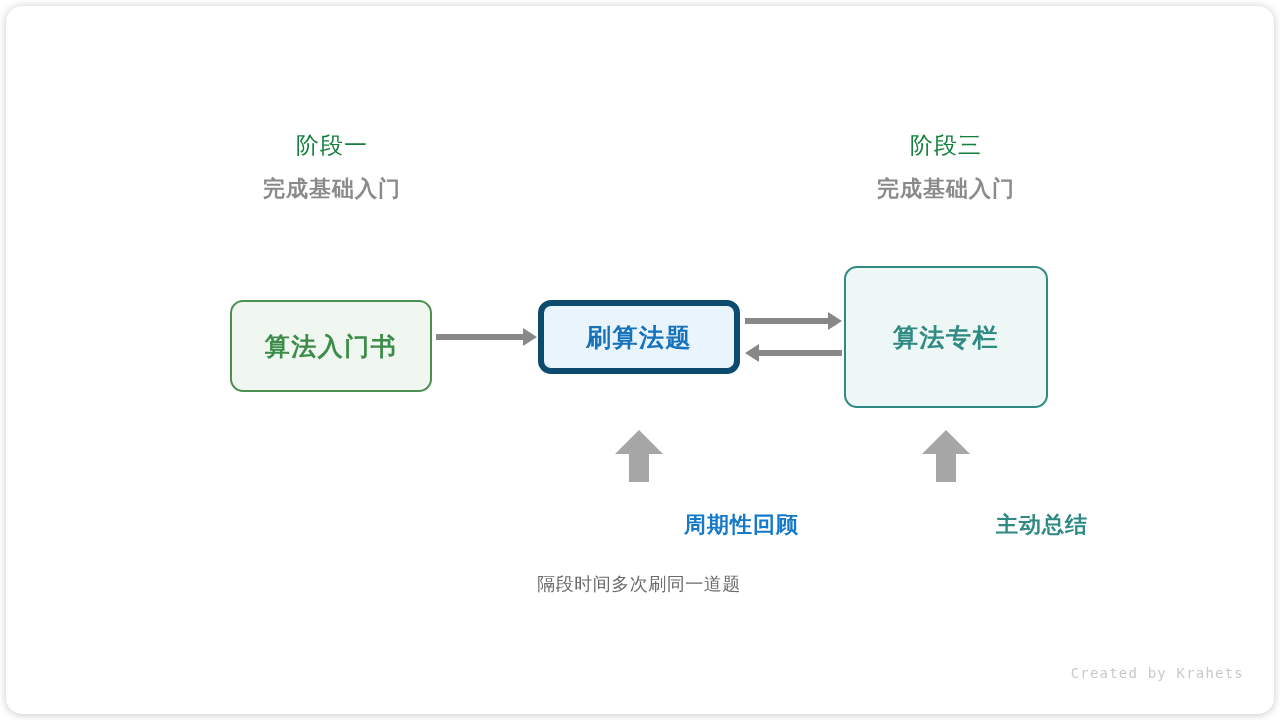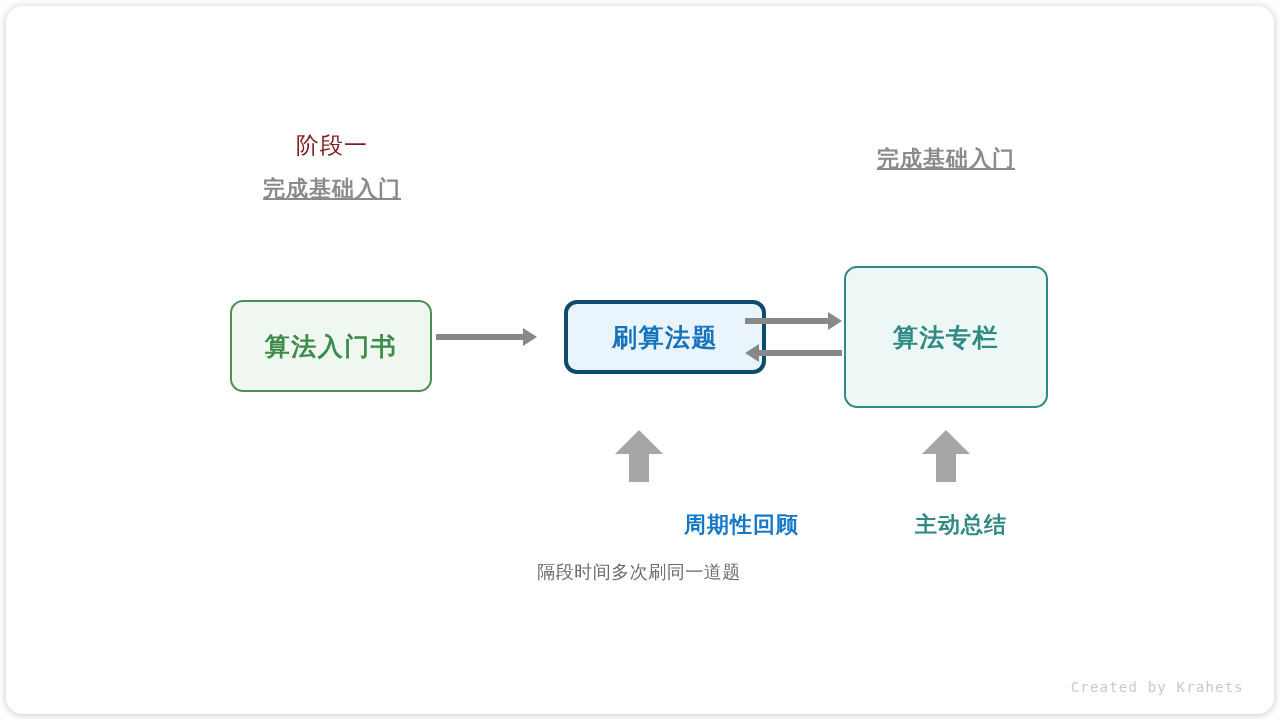--- a/index.html
+++ b/index.html
@@ -34,34 +34,33 @@
   }
 
   
   .phase {
     position: absolute;
     text-align: center;
     width: 260px;
   }
   .phase-name {
     font-size: 23px;
-    color: #7f1d1d;
+    color: #15803d;
     letter-spacing: 1px;
     line-height: 30px;
     white-space: nowrap;
   }
   .phase-sub {
     font-size: 22px;
     font-weight: bold;
     color: #8a8a8a;
     letter-spacing: 1px;
     line-height: 30px;
     margin-top: 14px;
     white-space: nowrap;
-    text-decoration: underline;
   }
 
   
   .node {
     position: absolute;
     box-sizing: border-box;
     border-radius: 13px;
     display: flex;
     flex-direction: column;
     align-items: center;
@@ -77,24 +76,24 @@
 
   #node-book {
     left: 230px; top: 300px;
     width: 202px; height: 92px;
     background: #f0f7f0;
     border: 2px solid #4c8f50;
   }
   #node-book .node-line { color: #3c8c4a; }
 
   #node-practice {
-    left: 564px; top: 300px;
+    left: 538px; top: 300px;
     width: 202px; height: 74px;
     background: #eaf4fc;
-    border: 4px solid #0c4a6e;
+    border: 6px solid #0c4a6e;
   }
   #node-practice .node-line { color: #1572bd; }
 
   #node-resources {
     left: 844px; top: 266px;
     width: 204px; height: 142px;
     background: #edf7f5;
     border: 2px solid #2e8a83;
   }
   #node-resources .node-line { color: #2e8a83; }
@@ -161,38 +160,38 @@
     width: 320px;
   }
   .note-title {
     font-size: 22px;
     font-weight: bold;
     letter-spacing: 1px;
     line-height: 30px;
     white-space: nowrap;
   }
   .note-desc {
-    margin-top: 19px;
+    margin-top: 31px;
     font-size: 18px;
     color: #6b6b6b;
     line-height: 27px;
     letter-spacing: 0.5px;
   }
   .note-desc div { white-space: nowrap; }
 
   #note-review  { left: 479px; top: 510px; }
   #note-review .note-title { color: #1479c9; text-align: right; }
-  #note-summary { left: 801px; top: 510px; }
+  #note-summary { left: 768px; top: 510px; text-align: right; }
   #note-summary .note-title { color: #2e8a83; }
 
   
   #credit {
     position: absolute;
     right: 36px;
-    bottom: 25px;
+    bottom: 39px;
     font-family: "DejaVu Sans Mono", "Liberation Mono", monospace;
     font-size: 14px;
     color: #c9c9c9;
     letter-spacing: 1.2px;
     white-space: nowrap;
   }
 </style>
 </head>
 <body>
 
@@ -202,20 +201,21 @@
 
   <div class="phase" style="left:202px; top:130px;">
     <div class="phase-name">阶段一</div>
     <div class="phase-sub">完成基础入门</div>
   </div>
 
   <div class="phase" style="left:509px; top:130px;">
   </div>
 
   <div class="phase" style="left:816px; top:130px;">
+    <div class="phase-name">阶段三</div>
     <div class="phase-sub">完成基础入门</div>
   </div>
 
   <div class="node" id="node-book">
     <div class="node-line">算法入门书</div>
   </div>
 
   <div class="node" id="node-practice">
     <div class="node-line">刷算法题</div>
   </div>

